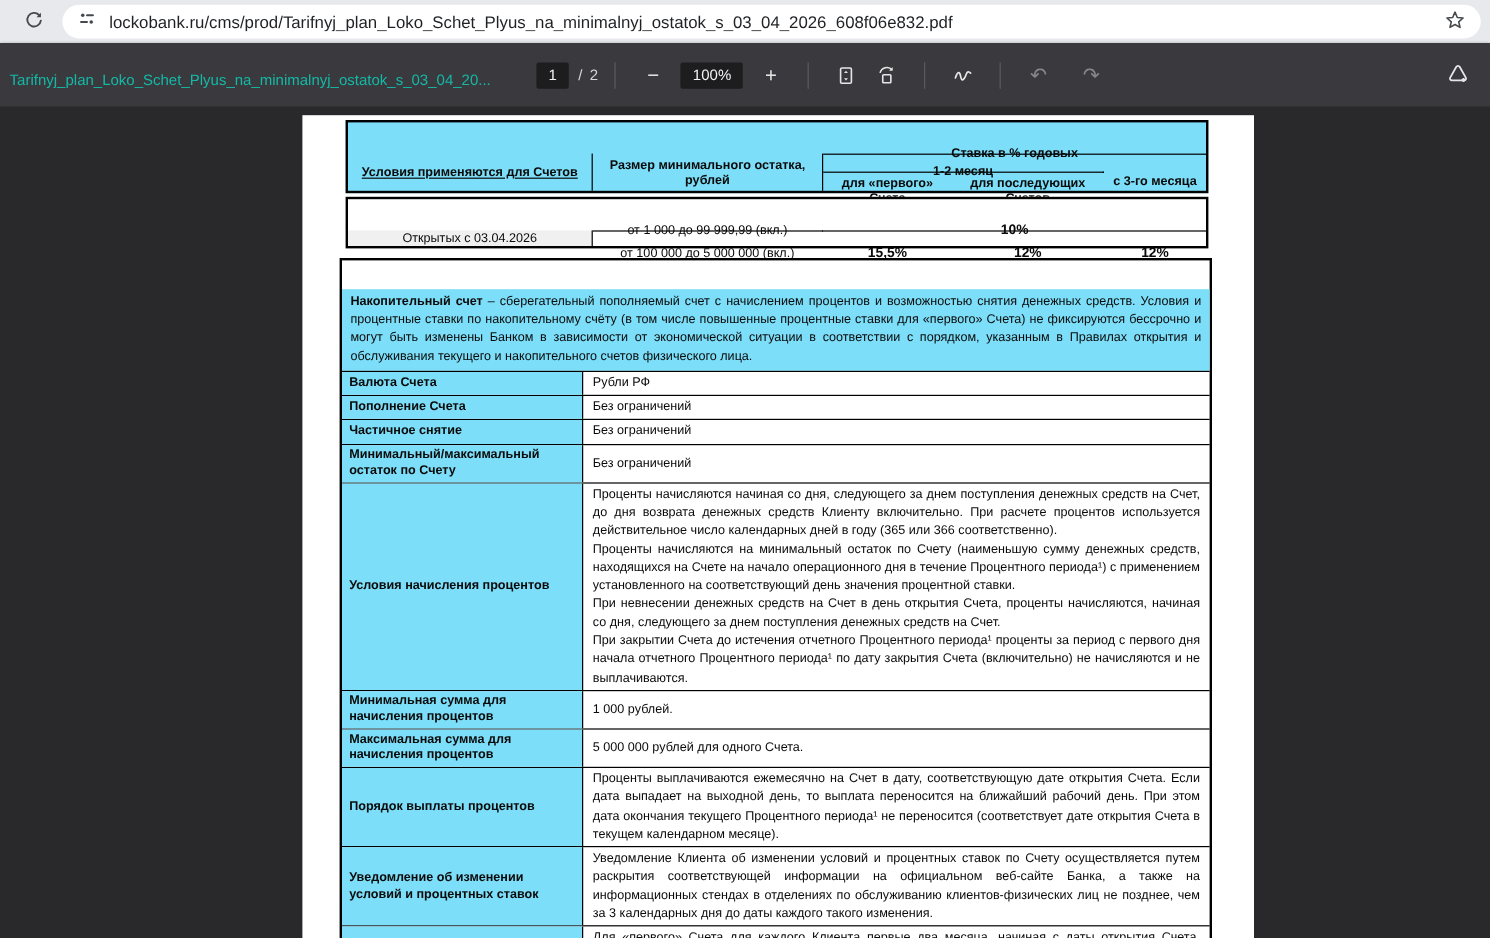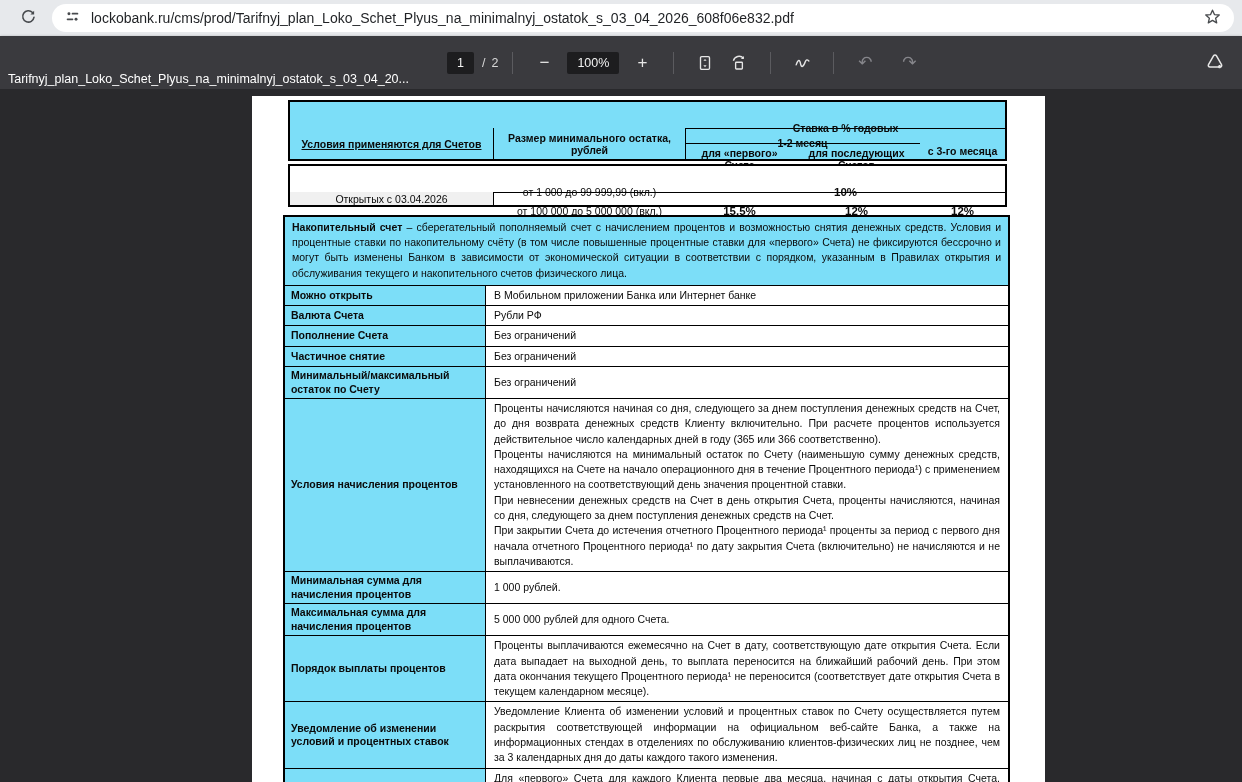--- a/index.html
+++ b/index.html
@@ -8,21 +8,21 @@
 
   
   .browser-bar { position:absolute; left:0; top:0; width:1242px; height:36px; background:#e7e9ec; display:flex; align-items:center; }
   .reload-btn { width:28px; height:28px; margin-left:14px; border:none; background:transparent; display:flex; align-items:center; justify-content:center; cursor:pointer; }
   .url-pill { position:absolute; left:52px; top:4px; height:28px; width:1182px; background:#ffffff; border-radius:14px; display:flex; align-items:center; padding:0 12px; }
   .url-text { font-size:14px; color:#1f2124; margin-left:10px; flex:1; white-space:nowrap; overflow:hidden; }
   .icon-btn { border:none; background:transparent; display:flex; align-items:center; justify-content:center; cursor:pointer; padding:0; }
 
   
   .pdf-toolbar { position:absolute; left:0; top:36px; width:1242px; height:53px; background:#3a3a3e; display:flex; align-items:center; box-shadow:0 1px 3px rgba(0,0,0,.45); }
-  .pdf-filename { position:absolute; left:8px; top:16px; height:53px; display:flex; align-items:center; color:#ffffff; font-size:12.5px; max-width:435px; white-space:nowrap; overflow:hidden; }
+  .pdf-filename { position:absolute; left:8px; top:4px; height:53px; display:flex; align-items:center; color:#14b8a6; font-size:12.5px; max-width:435px; white-space:nowrap; overflow:hidden; }
   .tb-center { position:absolute; left:447px; top:0; height:53px; display:flex; align-items:center; }
   .dark-box { background:#1d1d1f; color:#f2f2f2; font-size:12.5px; border-radius:2px; padding:4px 10px; text-align:center; }
   .page-sep { color:#d9d9d9; font-size:12.5px; margin:0 6px 0 8px; }
   .tb-divider { width:1px; height:22px; background:#5b5b5f; margin:0 14px; }
   .tb-btn { border:none; background:transparent; color:#e6e6e6; font-size:17px; cursor:pointer; display:flex; align-items:center; justify-content:center; width:26px; height:26px; margin:0 4px; }
   .tb-btn.dim { color:#86868b; }
   .tb-btn svg { display:block; }
   .annotate-right { position:absolute; right:10px; top:13px; }
 
   
@@ -44,21 +44,21 @@
   .c-first{ grid-area:3/3/4/4; } .c-next { grid-area:3/4/4/5; } .c-m3 { grid-area:2/5/4/6; }
   .d-opened { grid-area:1/1/3/2; background:#f0f0f0; }
   .d-range1 { grid-area:1/2/2/3; } .d-rate10 { grid-area:1/3/2/6; font-weight:bold; font-size:11.5px; }
   .d-range2 { grid-area:2/2/3/3; background:#f97316; }
   .d-155 { grid-area:2/3/3/4; background:var(--cyan,#7cdef8); font-weight:bold; font-size:11.5px; }
   .d-12a { grid-area:2/4/3/5; background:#f0f0f0; font-weight:bold; font-size:11.5px; }
   .d-12b { grid-area:2/5/3/6; background:#f0f0f0; font-weight:bold; font-size:11.5px; }
 
   
   .t2 { position:absolute; left:31px; top:119px; width:727px; border:2px solid #000; background:#fff; }
-  .t2-intro { background:var(--cyan,#7cdef8); padding:3px 7px 4px 7px; font-size:10.5px; line-height:15.2px; text-align:justify; color:#0a0a0a; }
+  .t2-intro { background:var(--cyan,#7cdef8); padding:3px 7px 4px 7px; font-size:10.5px; line-height:15.2px; text-align:justify; color:#0a0a0a;margin-top:24px; }
   .drow { display:grid; grid-template-columns:201px 1fr; border-top:1px solid #000; }
   .dlabel { background:var(--cyan,#7cdef8); border-right:1px solid #000; font-weight:bold; font-size:10.5px; line-height:13.5px; color:#0a0a0a; padding:2px 6px; display:flex; align-items:center; }
   .dvalue { padding:2px 8px; display:flex; flex-direction:column; justify-content:center; }
   .dvalue p { font-size:10.5px; line-height:15.3px; text-align:justify; color:#0a0a0a; }
 </style>
 </head>
 <body>
 
 <div class="browser-bar">
   <button class="reload-btn">
@@ -162,26 +162,20 @@
       <div class="cell br d-range2">от 100 000 до 5 000 000 (вкл.)</div>
       <div class="cell br d-155">15,5%</div>
       <div class="cell br d-12a">12%</div>
       <div class="cell d-12b">12%</div>
     </div>
 
     <div class="t2">
       <div class="t2-intro"><b>Накопительный счет</b><span> – сберегательный пополняемый счет с начислением процентов и возможностью снятия денежных средств. Условия и процентные ставки по накопительному счёту (в том числе повышенные процентные ставки для «первого» Счета) не фиксируются бессрочно и могут быть изменены Банком в зависимости от экономической ситуации в соответствии с порядком, указанным в Правилах открытия и обслуживания текущего и накопительного счетов физического лица.</span></div>
       <div id="details-rows">
           <div class="drow">
-            <div class="dlabel">Можно открыть</div>
-            <div class="dvalue">
-              <p>В Мобильном приложении Банка или Интернет банке</p>
-            </div>
-          </div>
-          <div class="drow">
             <div class="dlabel">Валюта Счета</div>
             <div class="dvalue">
               <p>Рубли РФ</p>
             </div>
           </div>
           <div class="drow">
             <div class="dlabel">Пополнение Счета</div>
             <div class="dvalue">
               <p>Без ограничений</p>
             </div>

